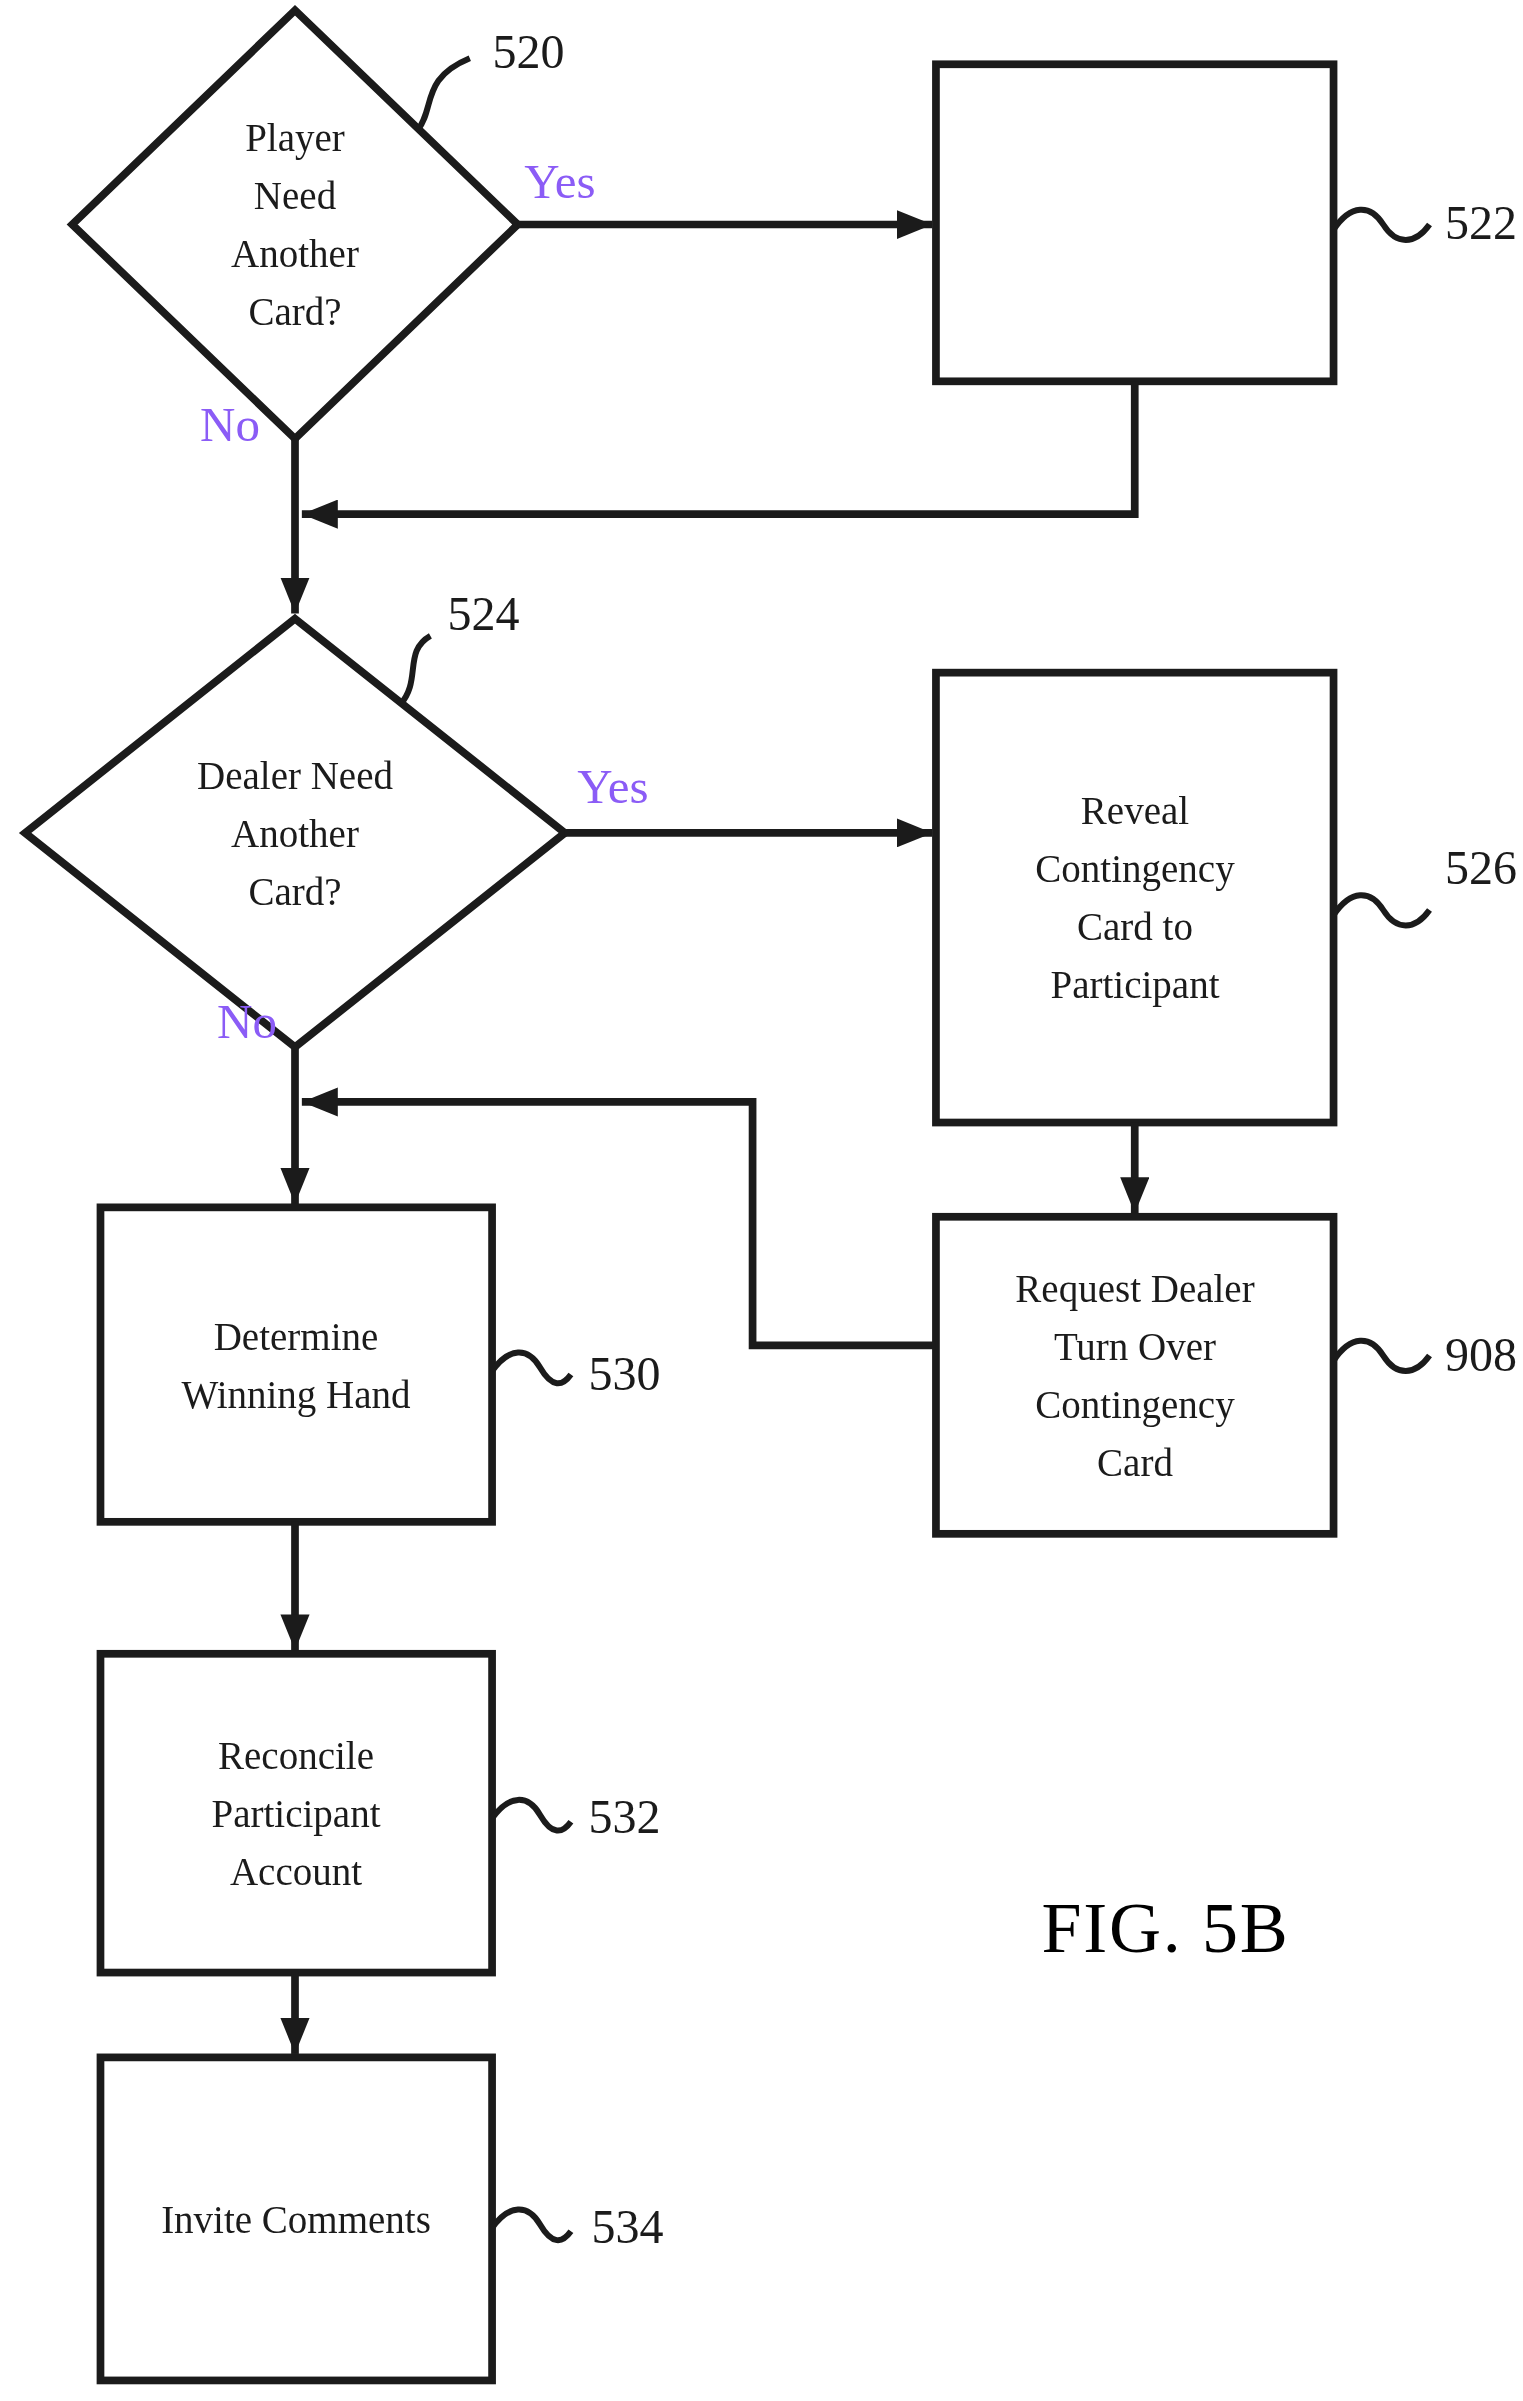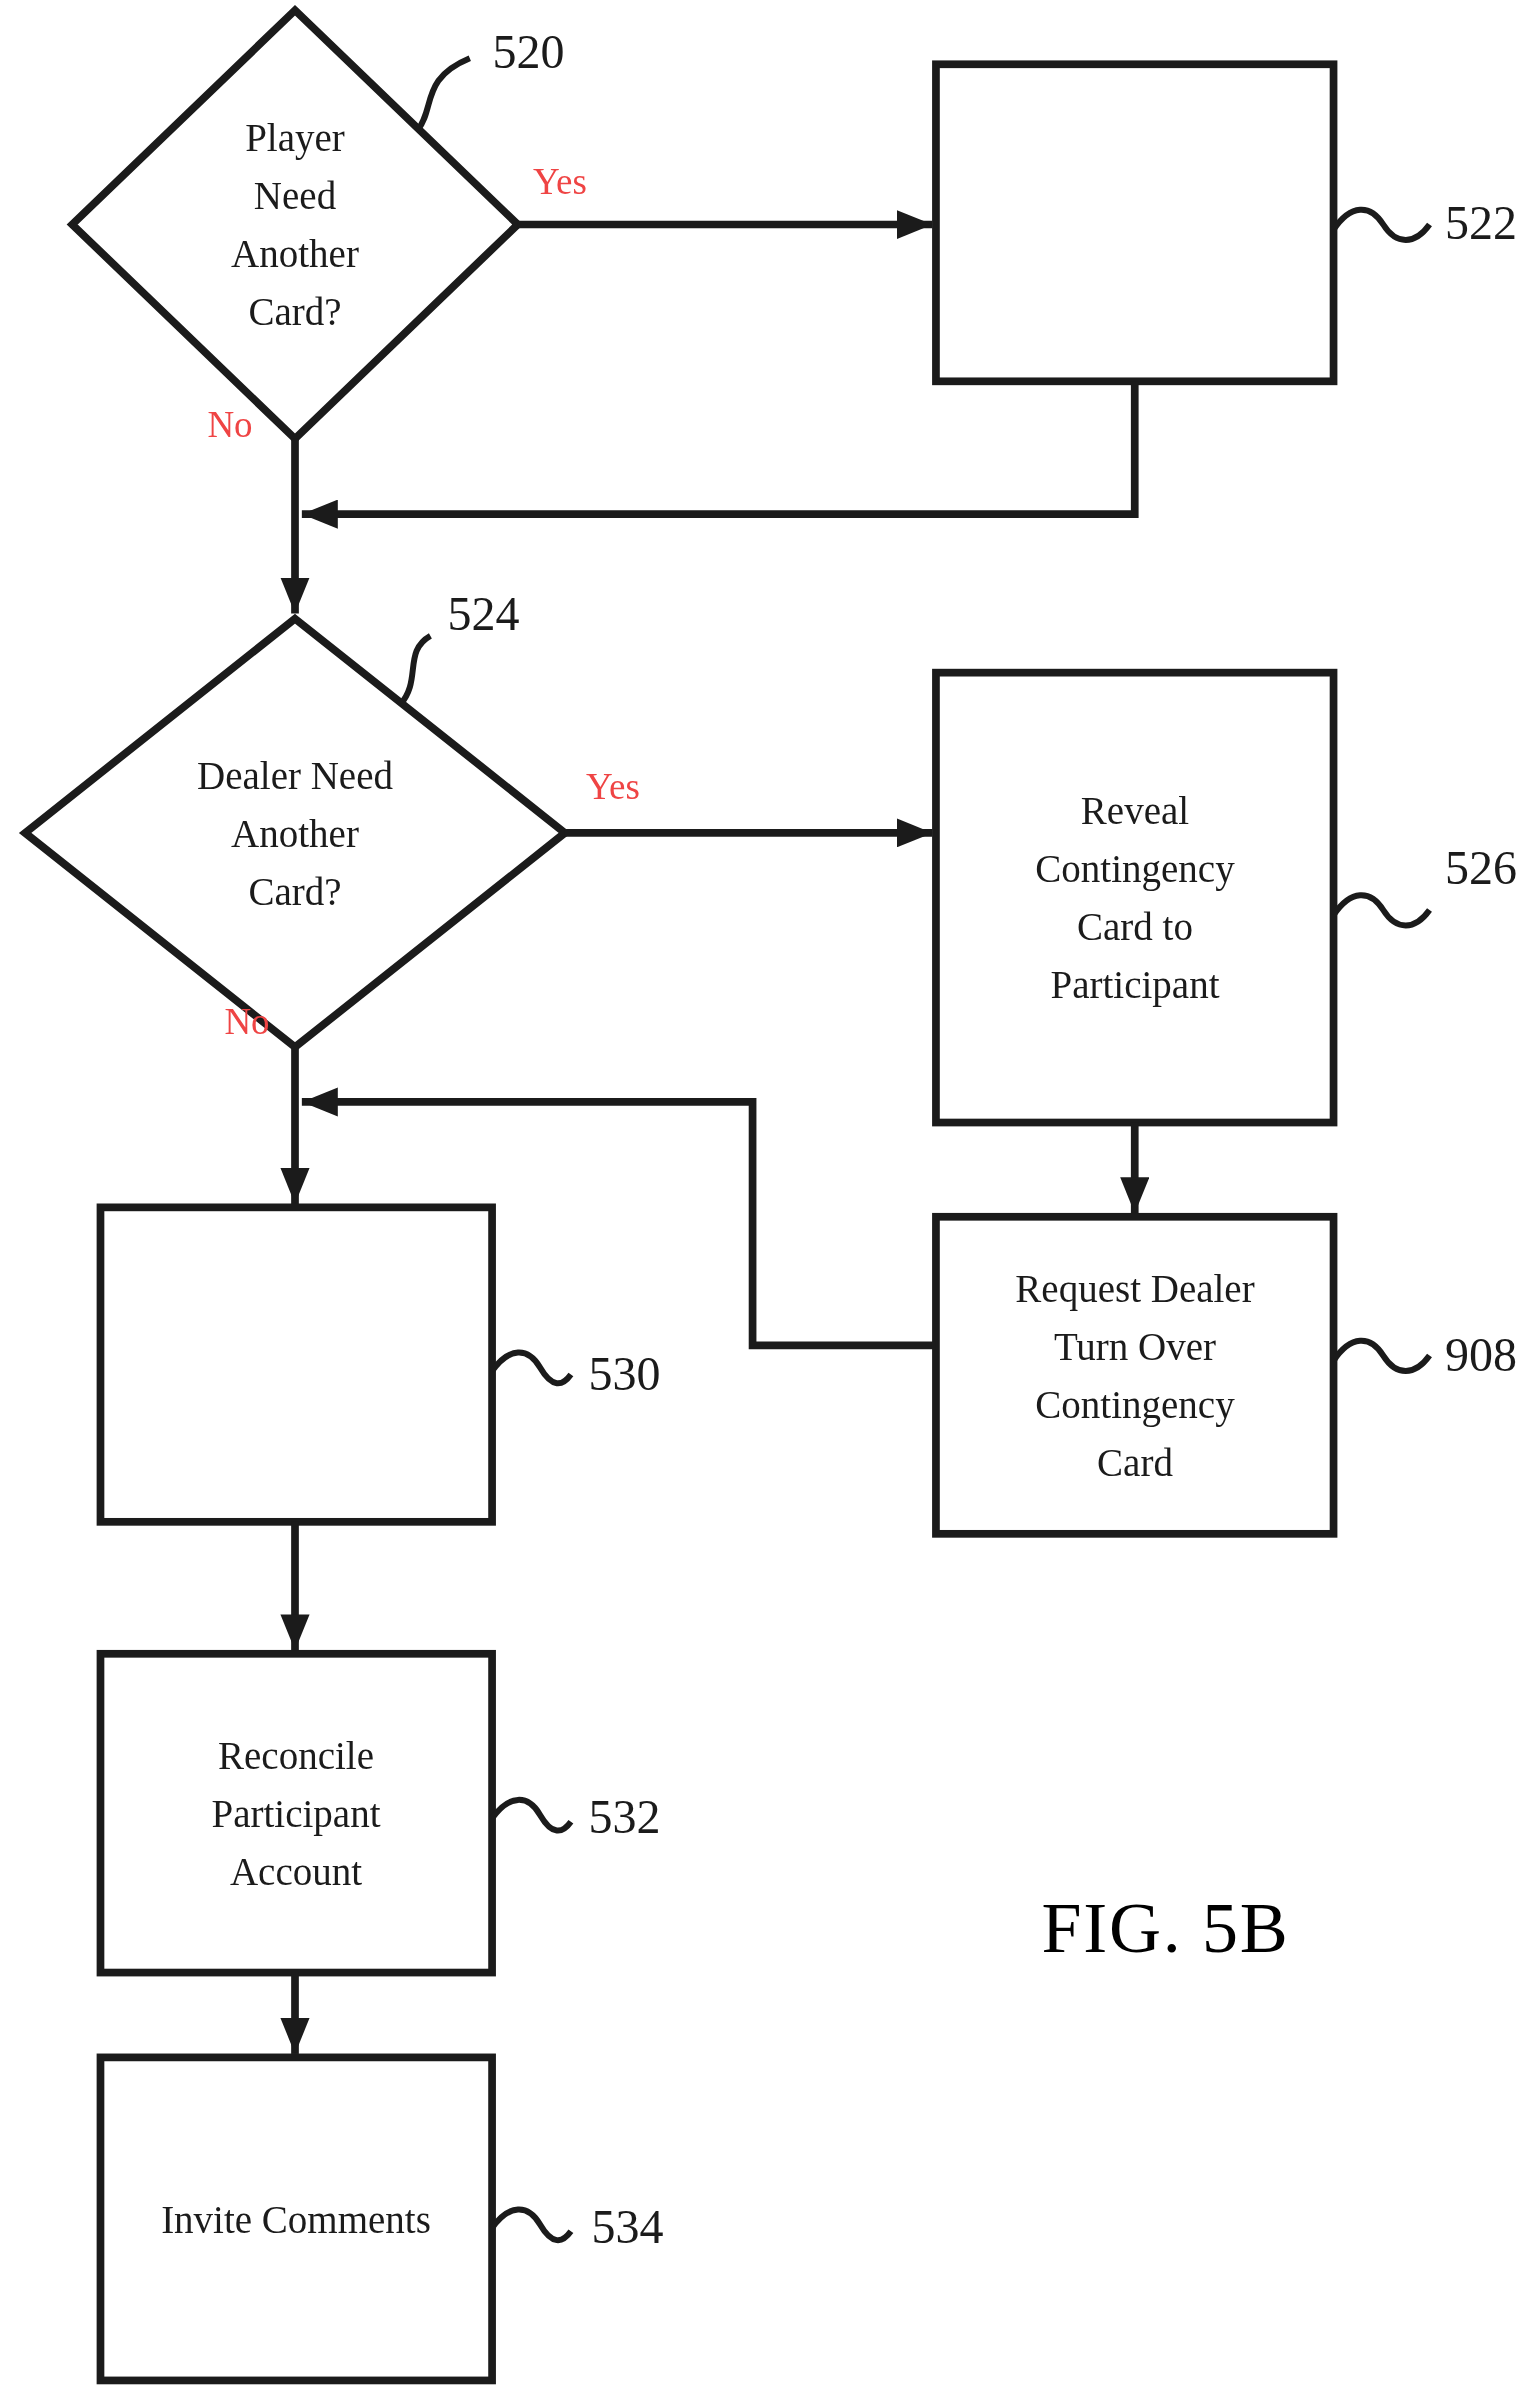--- a/index.html
+++ b/index.html
@@ -22,22 +22,22 @@
     white-space: pre-line;
     font-size: 39px;
     line-height: 58px;
     color: #1b1b1b;
   }
   .branch-label {
     position: absolute;
     display: flex;
     align-items: center;
     justify-content: center;
-    font-size: 37px;
-    color: #ef4444;
+    font-size: 49px;
+    color: #8b5cf6;
   }
   .ref-label {
     position: absolute;
     display: flex;
     align-items: center;
     justify-content: center;
     font-size: 48px;
     color: #1b1b1b;
   }
   .fig-label {
@@ -100,20 +100,22 @@
 Another
 Card?</div>
   <div class="node-text" style="left:936px; top:673px; width:398px; height:450px;">Reveal
 Contingency
 Card to
 Participant</div>
   <div class="node-text" style="left:936px; top:1217px; width:398px; height:317px;">Request Dealer
 Turn Over
 Contingency
 Card</div>
+  <div class="node-text" style="left:100px; top:1208px; width:392px; height:315px;">Determine
+Winning Hand</div>
   <div class="node-text" style="left:100px; top:1654px; width:392px; height:319px;">Reconcile
 Participant
 Account</div>
   <div class="node-text" style="left:100px; top:2058px; width:392px; height:323px;">Invite Comments</div>
 
   <div class="branch-label" style="left:513px; top:156px; width:94px; height:51px;">Yes</div>
   <div class="branch-label" style="left:187px; top:399px; width:86px; height:51px;">No</div>
   <div class="branch-label" style="left:566px; top:761px; width:94px; height:51px;">Yes</div>
   <div class="branch-label" style="left:204px; top:996px; width:86px; height:51px;">No</div>
 

